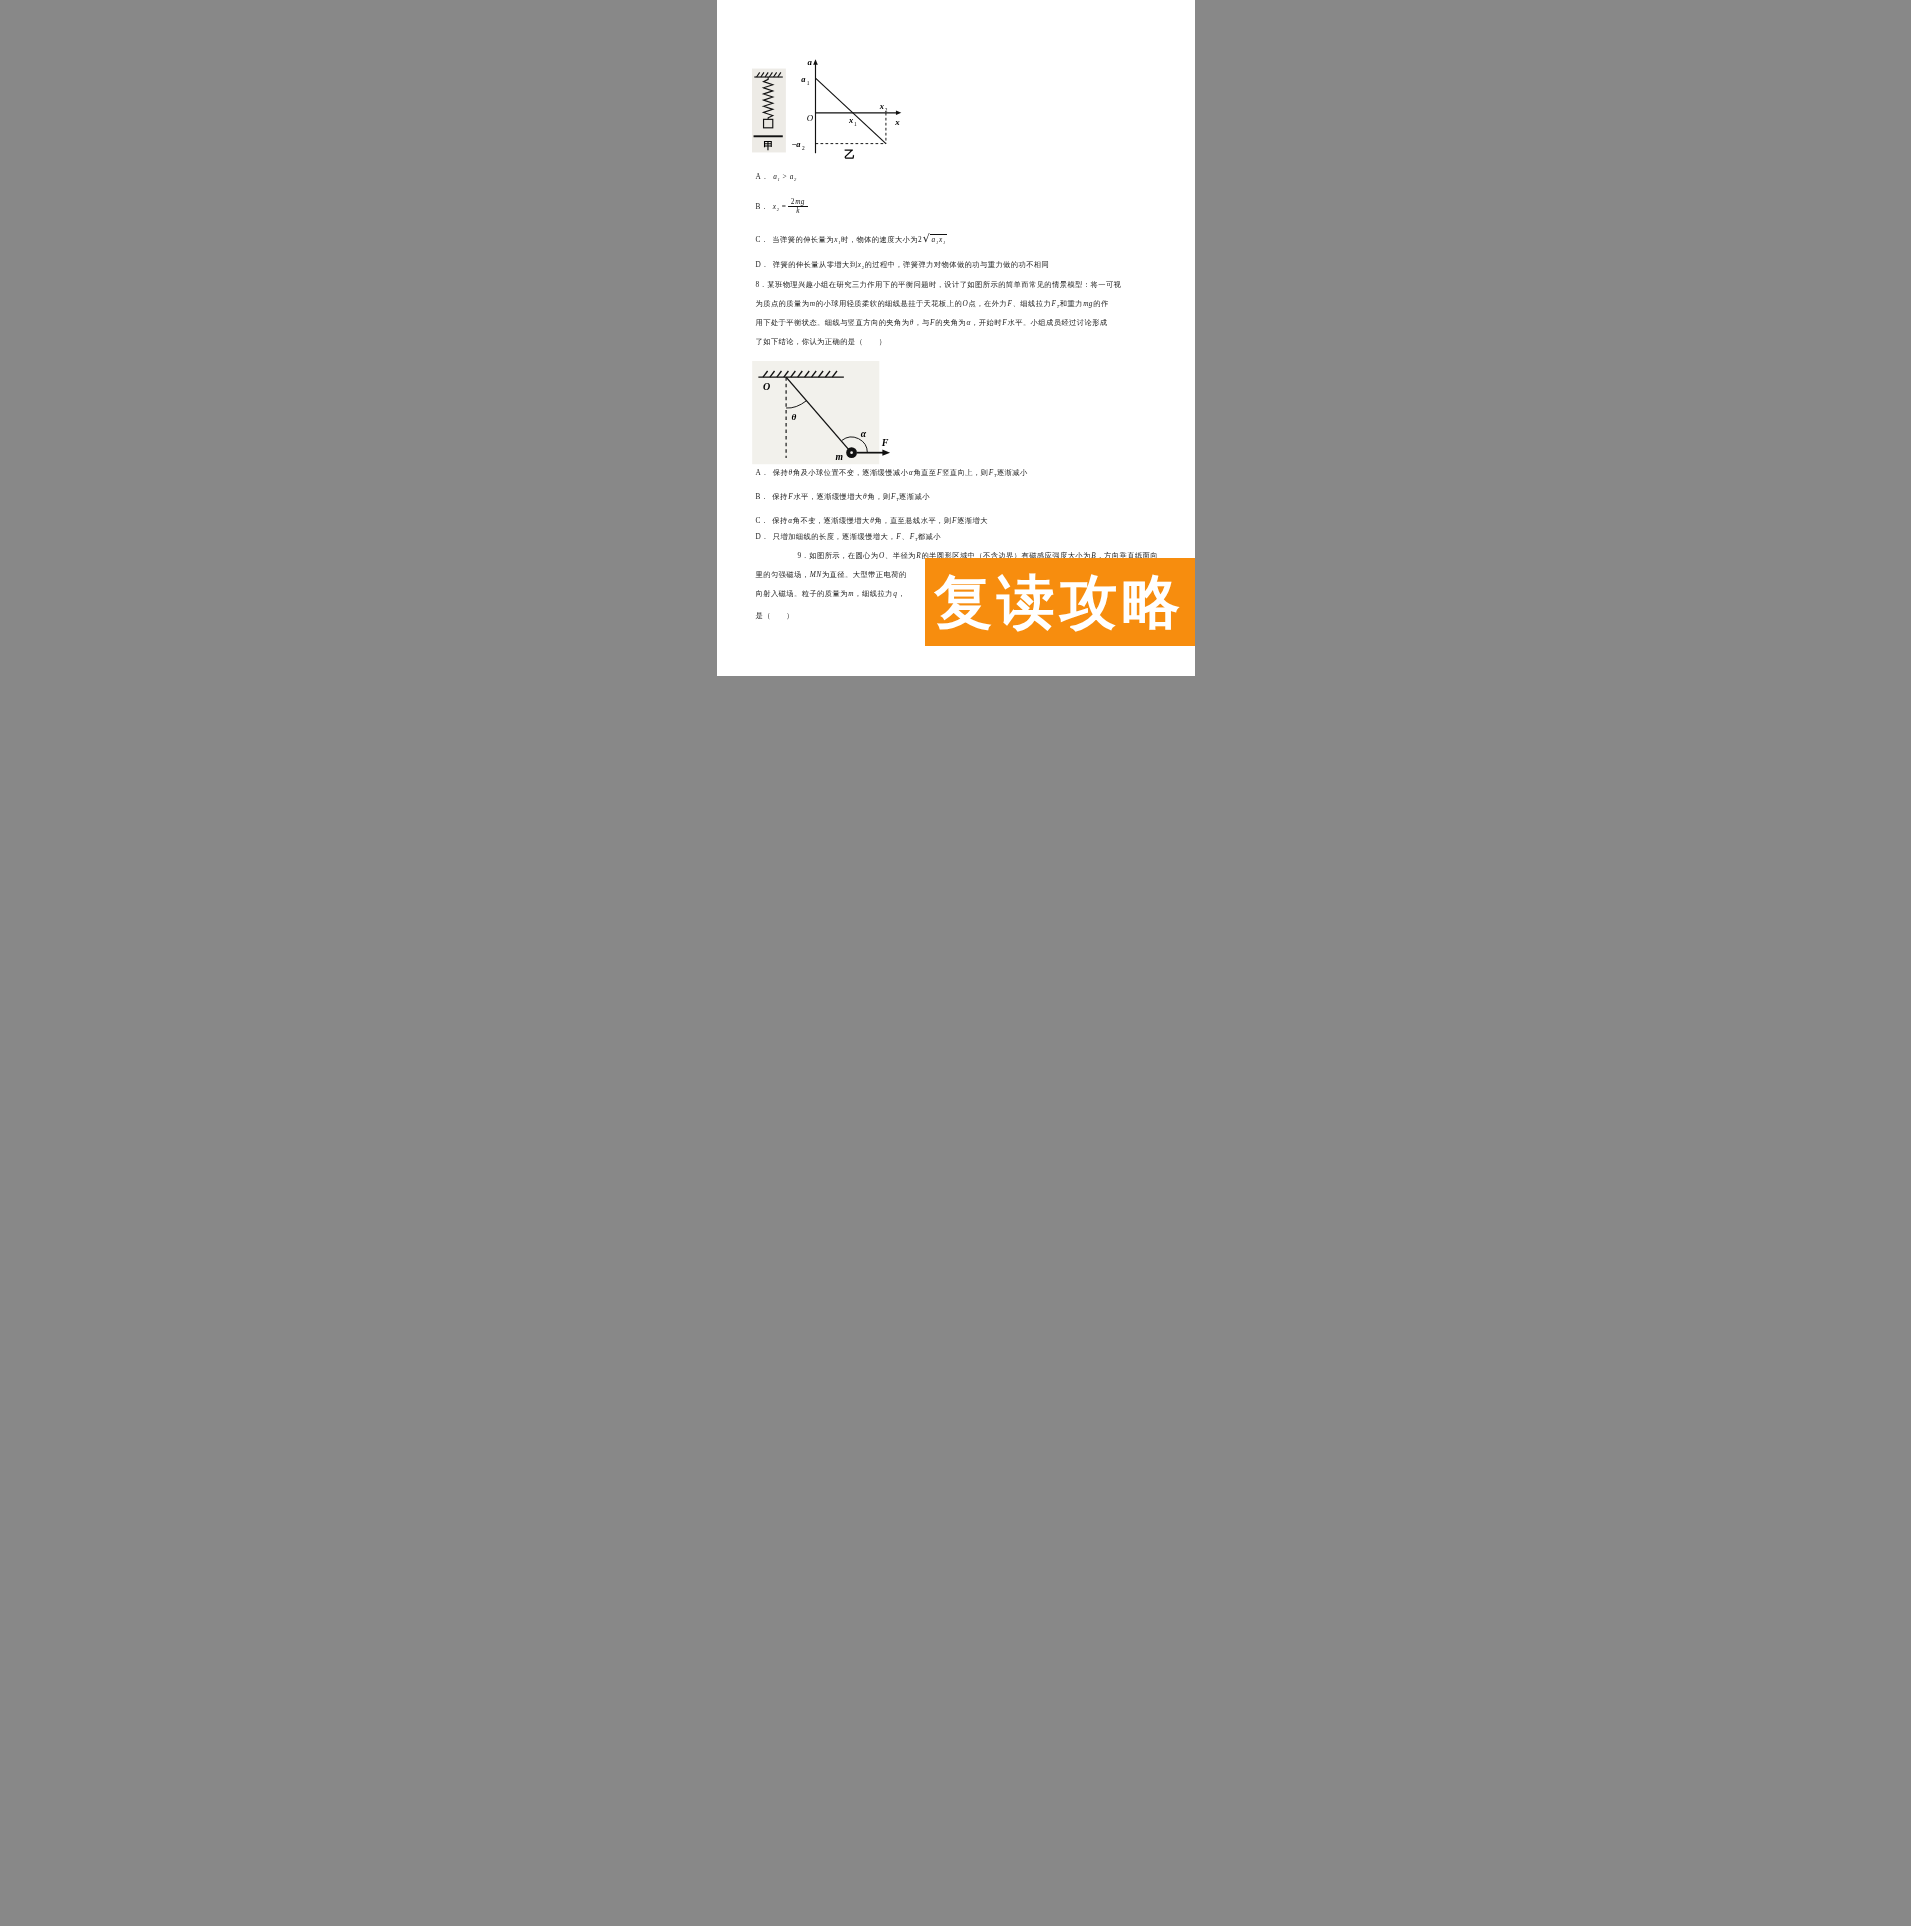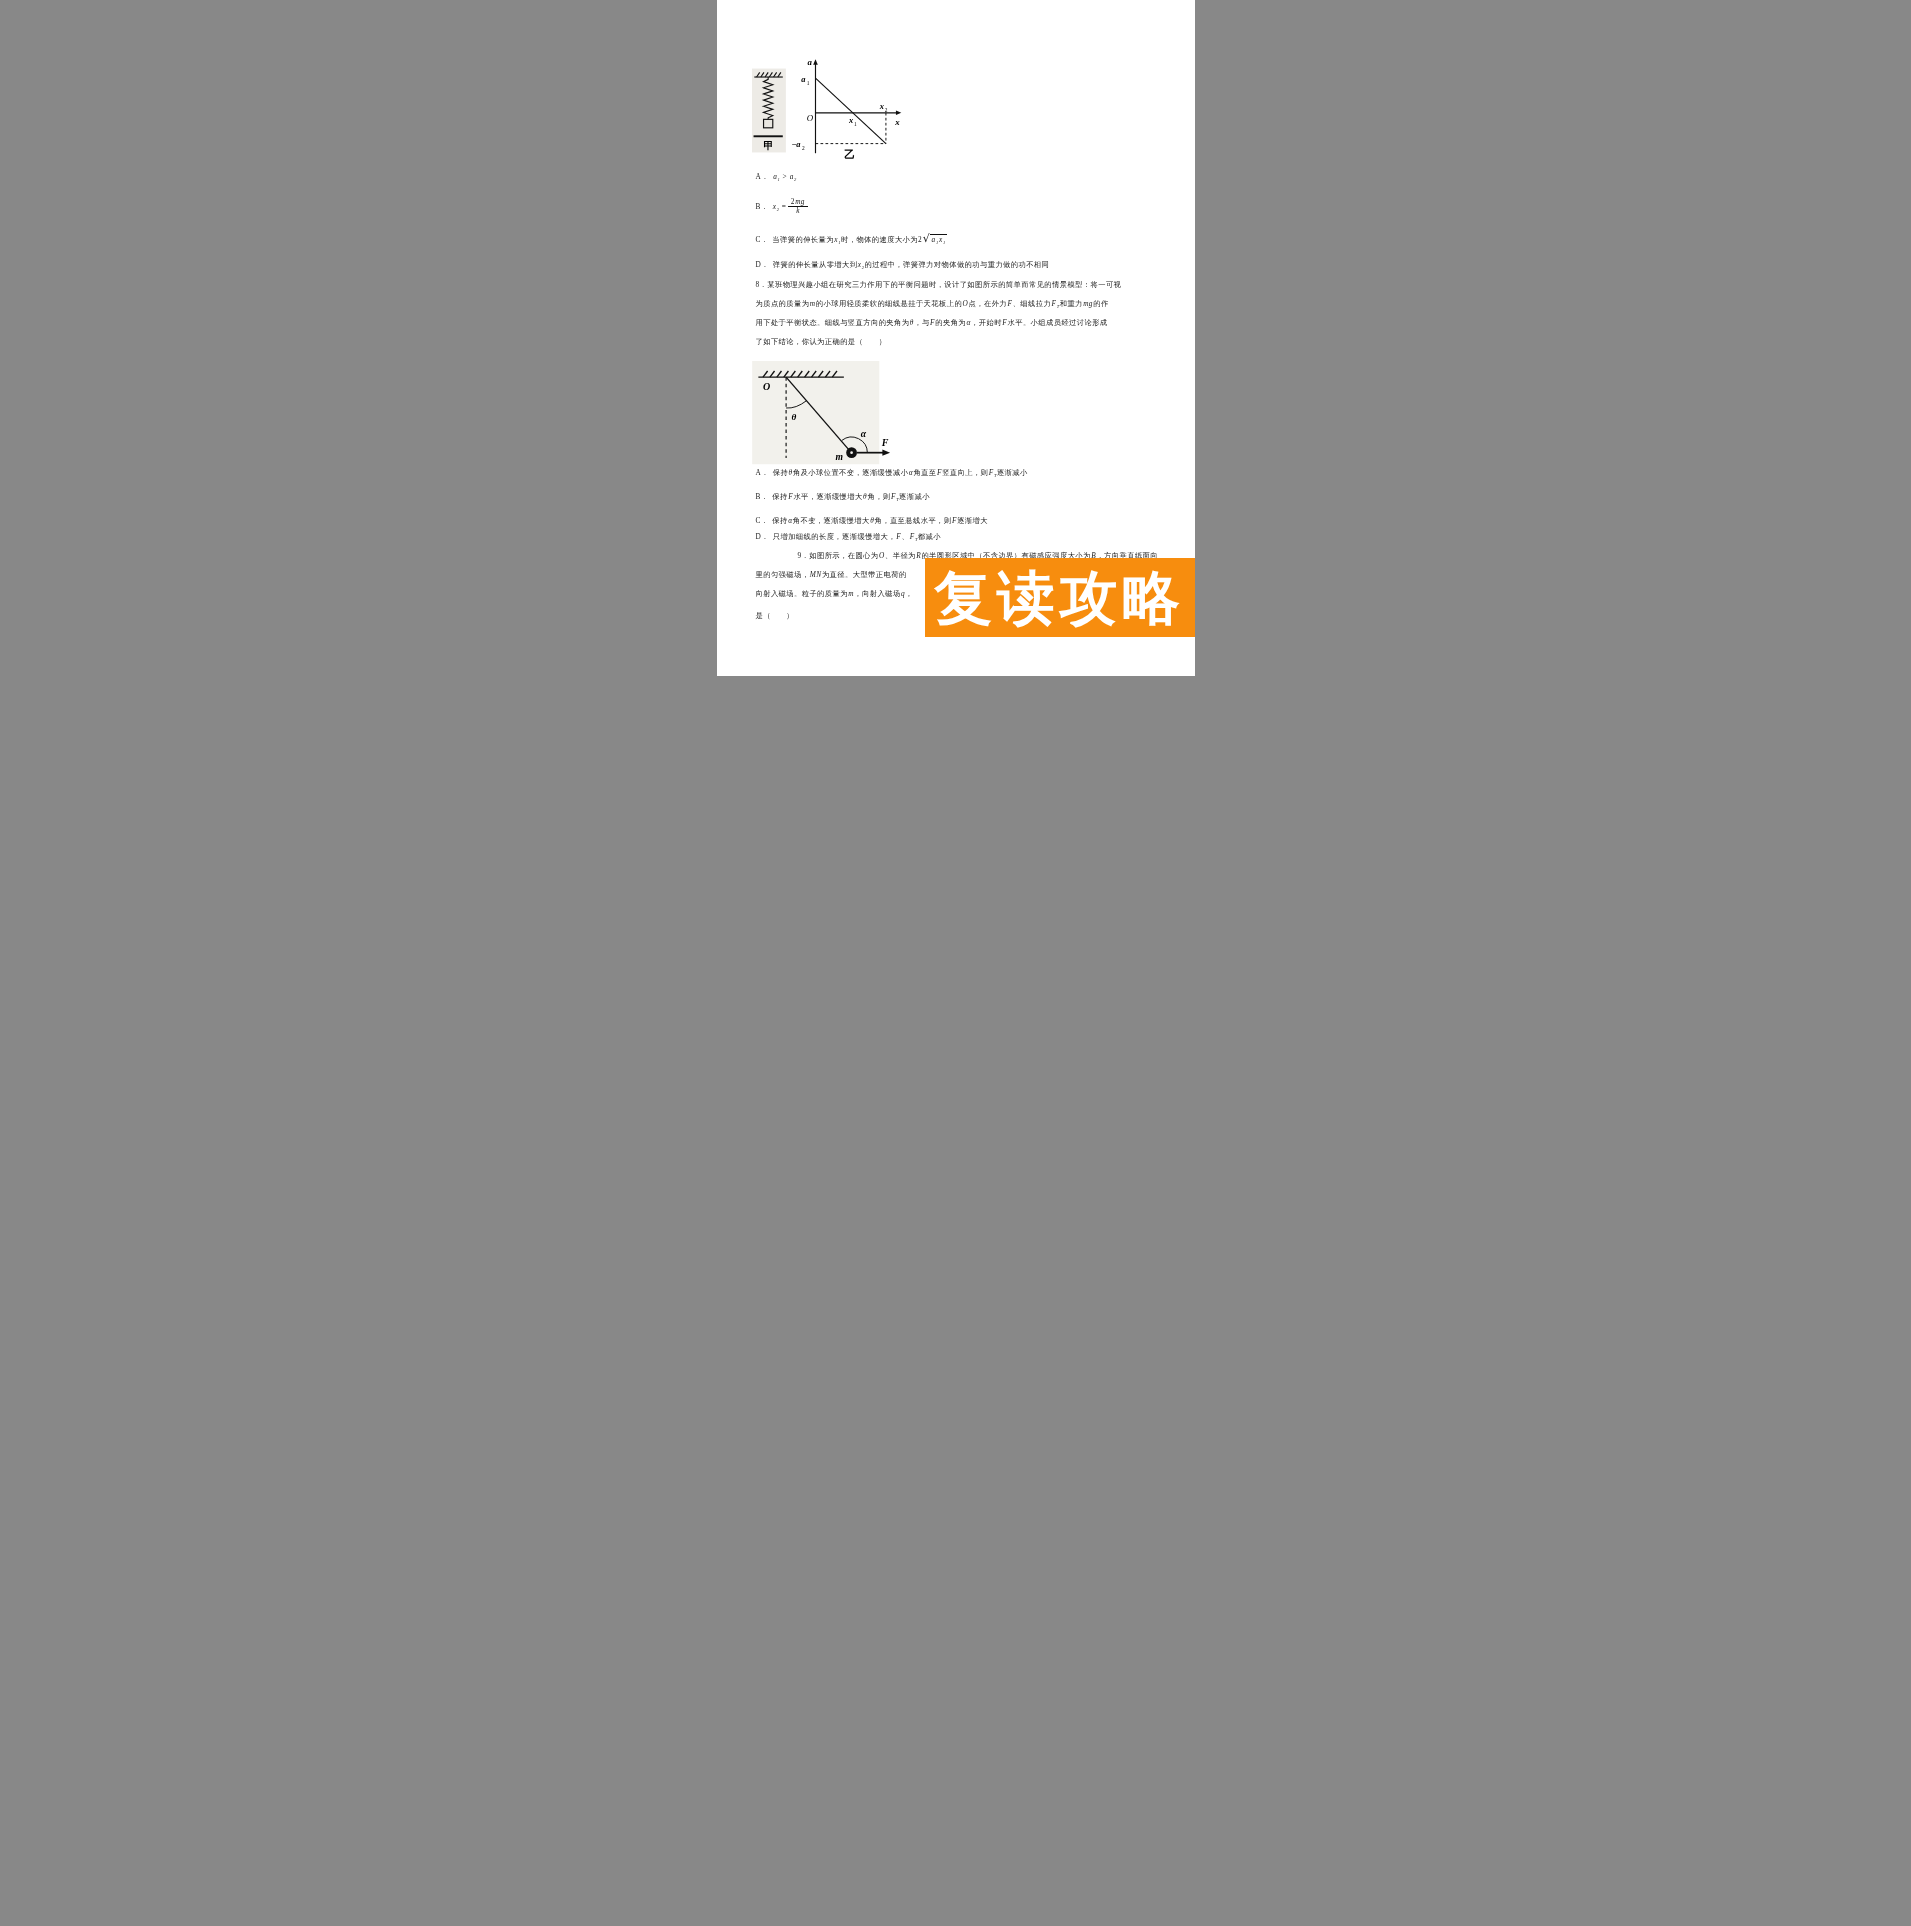--- a/index.html
+++ b/index.html
@@ -11,21 +11,21 @@
   .seg-i{font-style:italic;font-family:"Liberation Serif",serif;padding:0 0.4px;}
   sub.seg-s{font-style:italic;font-size:0.62em;line-height:0;}
   .frac{display:inline-block;text-align:center;vertical-align:middle;margin:0 0;line-height:1.15;}
   .fnum{display:block;padding:0 2.3px;}
   .fden{display:block;border-top:0.6px solid #111;padding:0 2.3px;}
   .sqrt{display:inline-flex;align-items:flex-start;margin-left:0.8px;}
   .rsign{font-size:1.5em;line-height:0.9;font-family:"DejaVu Sans",sans-serif;}
   .rcontent{border-top:0.7px solid #111;padding:0.4px 1.2px 0 0.8px;}
   svg text{font-family:"Liberation Serif",serif;}
   .cjk-fig{font-family:"Liberation Sans",sans-serif;font-weight:bold;}
-  #watermark{position:absolute;left:208px;top:558px;width:270px;height:79px;z-index:6;
+  #watermark{position:absolute;left:208px;top:558px;width:270px;height:88px;z-index:6;
              display:flex;align-items:center;justify-content:center;}
   #watermark span{color:#ffffff;font-family:"Liberation Sans",sans-serif;font-weight:900;
                   font-size:58px;line-height:1;letter-spacing:4.6px;white-space:nowrap;}
   .figwrap{position:absolute;z-index:1;}
 </style>
 </head>
 <body>
 
 <div id="page">
 
@@ -136,21 +136,21 @@
   </div>
   <div class="line" style="top:516px;">
     <span class="olabel">C．</span><span><span class="seg-r">保持</span><span class="seg-i">α</span><span class="seg-r">角不变，逐渐缓慢增大</span><span class="seg-i">θ</span><span class="seg-r">角，直至悬线水平，则</span><span class="seg-i">F</span><span class="seg-r">逐渐增大</span></span>
   </div>
   <div class="line" style="top:532px;">
     <span class="olabel">D．</span><span><span class="seg-r">只增加细线的长度，逐渐缓慢增大，</span><span class="seg-i">F</span><span class="seg-r">、</span><span class="seg-i">F</span><sub class="seg-s">T</sub><span class="seg-r">都减小</span></span>
   </div>
 
   <div class="line" style="top:551px;margin-left:42px;"><span class="seg-r">9．如图所示，在圆心为</span><span class="seg-i">O</span><span class="seg-r">、半径为</span><span class="seg-i">R</span><span class="seg-r">的半圆形区域中（不含边界）有磁感应强度大小为</span><span class="seg-i">B</span><span class="seg-r">，方向垂直纸面向</span></div>
   <div class="line" style="top:570px;"><span class="seg-r">里的匀强磁场，</span><span class="seg-i">MN</span><span class="seg-r">为直径。大型带正电荷的</span></div>
-  <div class="line" style="top:589px;"><span class="seg-r">向射入磁场。粒子的质量为</span><span class="seg-i">m</span><span class="seg-r">，向射入磁场</span><span class="seg-i">q</span><span class="seg-r">，</span></div>
+  <div class="line" style="top:589px;"><span class="seg-r">向射入磁场。粒子的质量为</span><span class="seg-i">m</span><span class="seg-r">，细线拉力</span><span class="seg-i">q</span><span class="seg-r">，</span></div>
   <div class="line" style="top:611px;"><span class="seg-r">是（　　）</span></div>
 
   <div id="watermark" style="background: rgb(247, 141, 14);">
     <span style="color: rgb(255, 255, 255);">复读攻略</span>
   </div>
 
 </div>
 
 
 </body></html>

